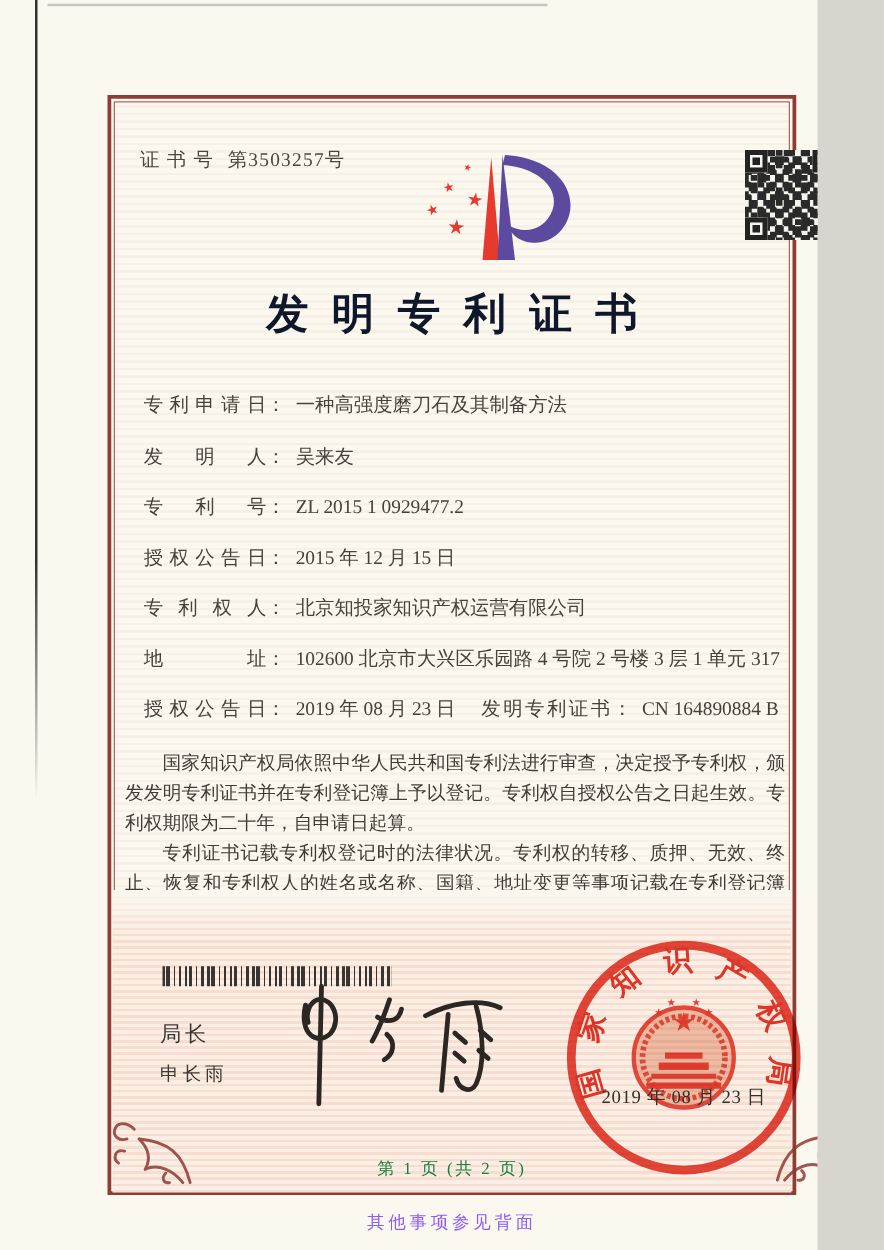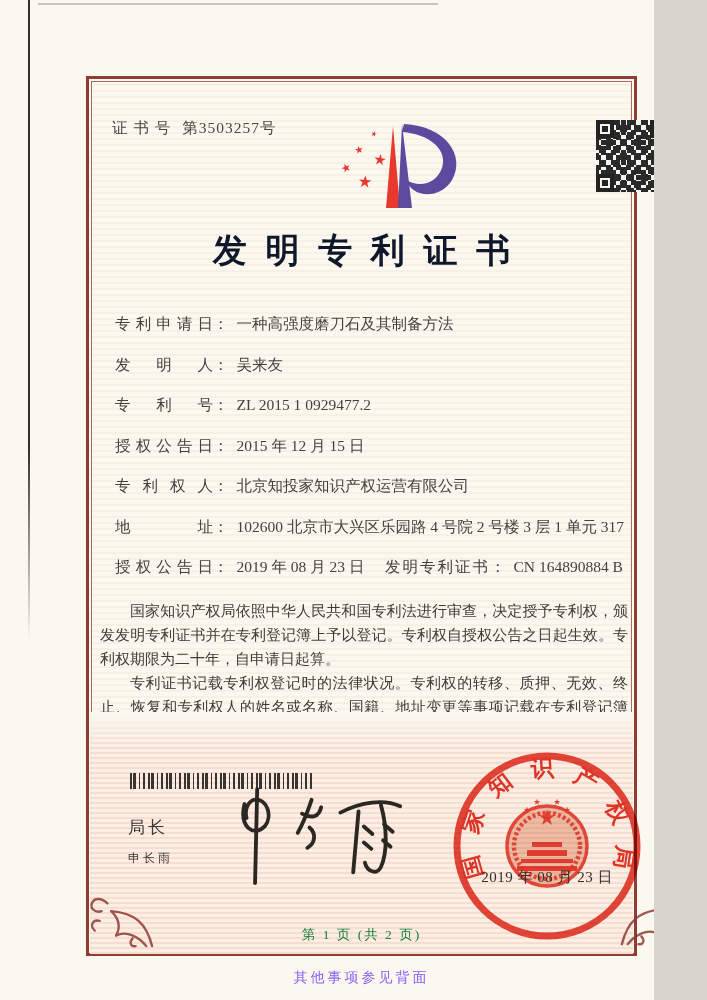--- a/index.html
+++ b/index.html
@@ -44,21 +44,21 @@
   .panel::before{content:'';position:absolute;top:0;left:0;right:0;height:34px;
      background:linear-gradient(#fbf8f0,rgba(251,248,240,0));}
   .ornament{position:absolute;width:68px;height:68px;opacity:.85;}
   .orn-r{left:618px;top:880px;}
   .orn-l{left:88px;top:882px;transform:scaleX(-1);}
   .barcode{position:absolute;left:130px;top:773px;width:183px;height:16px;opacity:.88;background:
      repeating-linear-gradient(90deg,#1e1c1a 0 2px,transparent 2px 3px,#1e1c1a 3px 6px,
      transparent 6px 9px,#1e1c1a 9px 10px,transparent 10px 13px,#1e1c1a 13px 15px,transparent 15px 18px);}
   .officer-title{position:absolute;left:128px;top:816px;font-size:17px;letter-spacing:3px;color:#3a3732;
      font-family:"Liberation Sans","DejaVu Sans",sans-serif;text-align:center;}
-  .officer-name{position:absolute;left:128px;top:850px;font-size:12px;letter-spacing:3px;color:#3a3732;
+  .officer-name{position:absolute;left:128px;top:850px;font-size:15px;letter-spacing:3px;color:#3a3732;
      font-family:"Liberation Sans","DejaVu Sans",sans-serif;}
   .signature{position:absolute;left:222px;top:776px;width:192px;height:118px;}
   .seal{position:absolute;left:447px;top:746px;width:200px;height:200px;mix-blend-mode:multiply;}
   .seal-date{position:absolute;left:447px;top:868px;width:200px;text-align:center;
      font-size:15px;color:#33302a;letter-spacing:.5px;z-index:6;}
   .page-no{position:absolute;left:86px;right:17px;top:926px;text-align:center;
      font-size:13.5px;letter-spacing:2px;color:#15803d;}
   .back-note{position:absolute;left:86px;right:17px;top:969px;text-align:center;
      font-size:14px;letter-spacing:3px;color:#8b5cf6;}
 </style>

